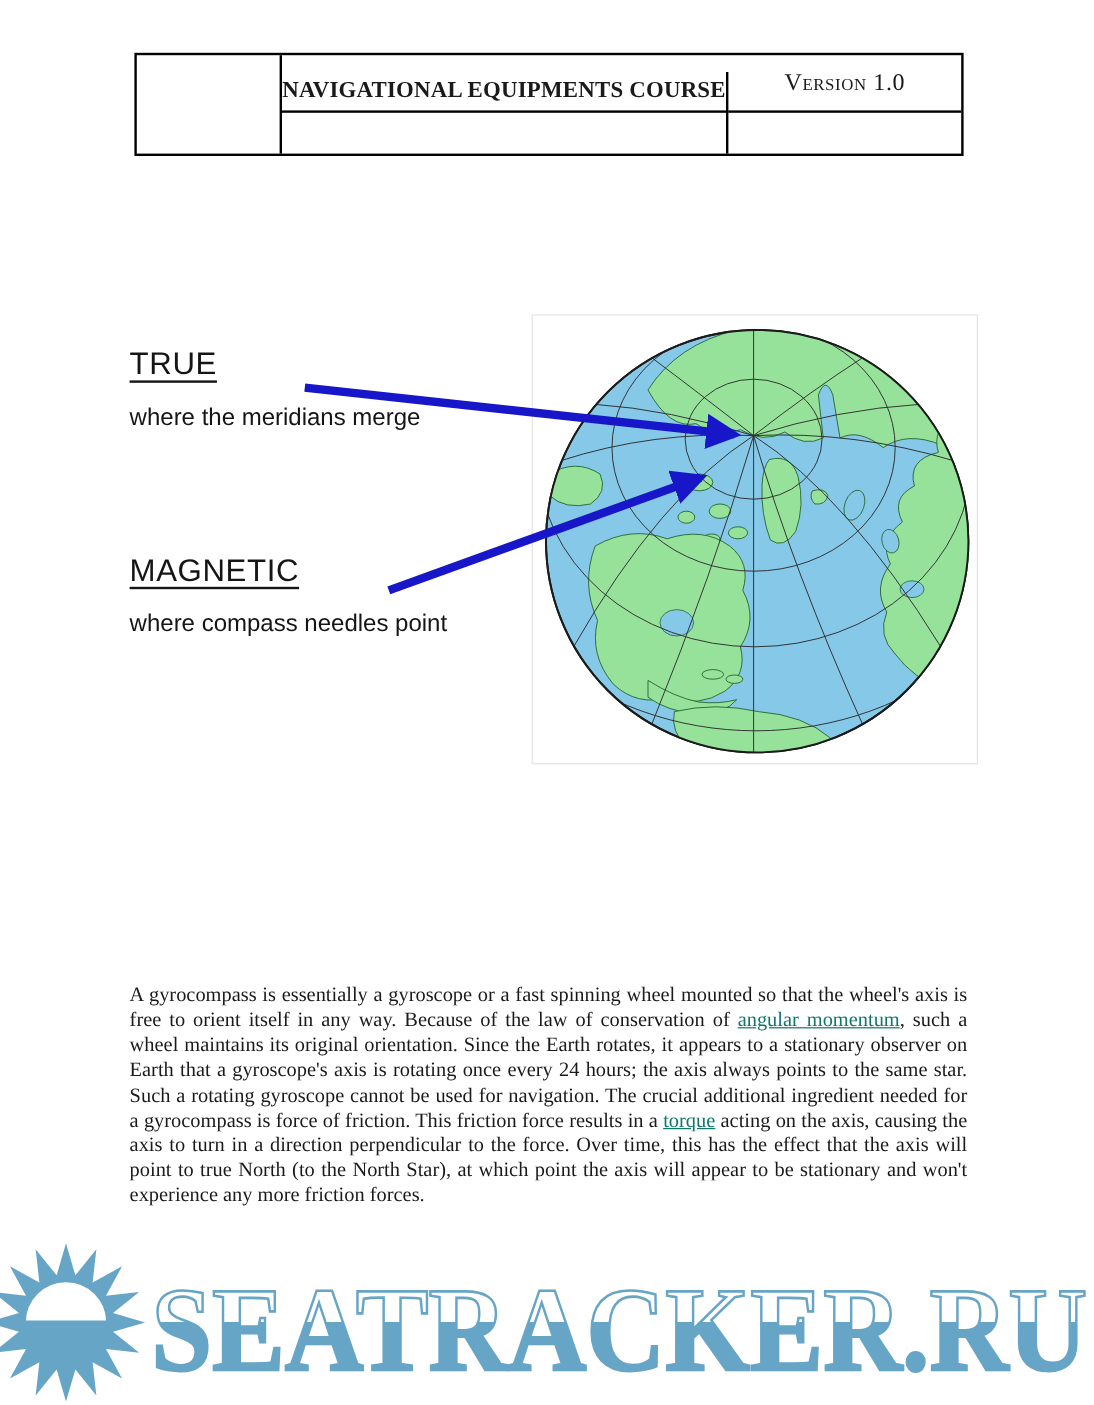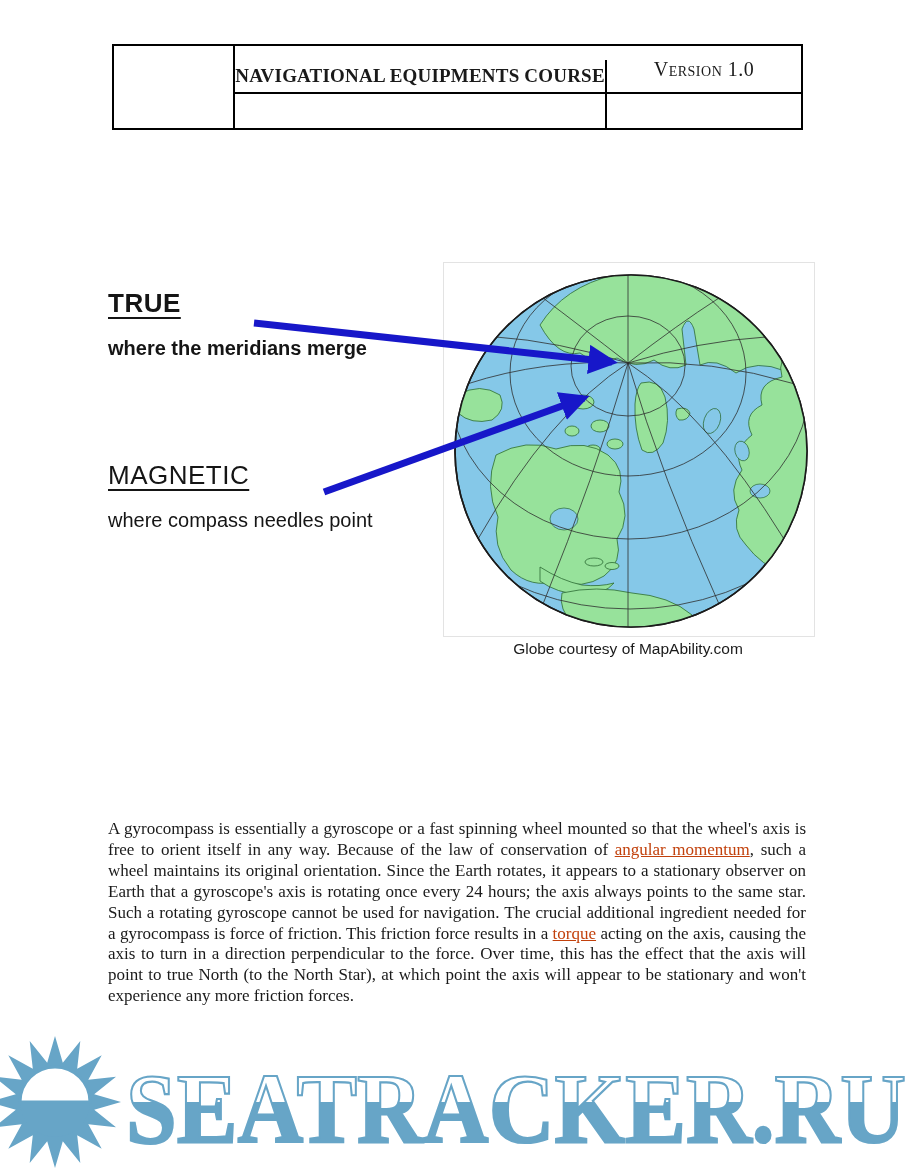--- a/index.html
+++ b/index.html
@@ -16,38 +16,38 @@
            display:flex;align-items:center;justify-content:center;text-align:center;
            font-weight:bold;font-size:19px;line-height:1.3;letter-spacing:.2px;margin-top:14px;}
   .c-version{border-bottom:2px solid #000;display:flex;align-items:center;justify-content:center;
              font-weight:normal;font-size:20px;font-variant:small-caps;letter-spacing:.5px;}
   .c-mid2{border-right:2px solid #000;}
 
   .page-title{position:absolute;left:247px;top:162px;font-size:44px;letter-spacing:1px;color:#1b1b1b;}
 
   
   .dblock{position:absolute;left:108px;font-family:"Liberation Sans","DejaVu Sans",sans-serif;color:#151515;}
-  .dblock.true{top:288px;font-weight:bold;}
+  .dblock.true{top:288px;}
   .dblock.magnetic{top:460px;}
   .dlabel{font-size:26px;letter-spacing:.5px;text-decoration:underline;text-underline-offset:5px;
           text-decoration-thickness:2px;margin:0 0 10px 0;}
   .ddesc{font-size:20px;line-height:38px;width:310px;}
 
   .globe-wrap{position:absolute;left:443px;top:262px;width:370px;height:373px;
               border:1px solid #e3e3e3;box-sizing:content-box;background:#fff;}
   .globe-caption{position:absolute;left:443px;top:640px;width:370px;text-align:center;
                  font-family:"Liberation Sans","DejaVu Sans",sans-serif;font-size:15.5px;color:#1a1a1a;}
 
   .arrows{position:absolute;left:0;top:250px;pointer-events:none;}
 
   
   .section-heading{position:absolute;left:107px;top:765px;font-size:24px;font-weight:bold;letter-spacing:.3px;}
   .body-par{position:absolute;left:108px;top:819px;width:698px;font-size:17px;line-height:20.9px;
             text-align:justify;}
-  .link{color:#c2410c;text-decoration:underline;cursor:pointer;}
+  .link{color:#0f766e;text-decoration:underline;cursor:pointer;}
 
   .watermark{position:absolute;left:0;top:1035px;}
 </style>
 </head>
 <body>
 
 <div class="page">
 
   <div class="hdr-table">
     <div class="c-logo"></div>
@@ -125,21 +125,20 @@
           <path d="M184,100 Q150,215 99,341"></path>
           <path d="M184,100 Q233,62 275,35"></path>
           <path d="M184,100 Q135,62 99,35"></path>
           <path d="M184,100 Q255,78 322,74"></path>
           <path d="M184,100 Q113,78 52,74"></path>
         </g>
       </g>
       <circle cx="187" cy="188" r="176" fill="none" stroke="#1b1b1b" stroke-width="1.6"></circle>
     </svg>
   </div>
-  <div class="globe-caption">Globe courtesy of MapAbility.com</div>
 
   <svg class="arrows" width="912" height="430" viewBox="0 0 912 430">
     <defs>
       <marker id="ah" viewBox="0 0 10 10" refX="8" refY="5" markerWidth="4.2" markerHeight="4.2" orient="auto-start-reverse">
         <path d="M0,0 L10,5 L0,10 Z" fill="#1717c9"></path>
       </marker>
     </defs>
     <g stroke="#1717c9" stroke-width="7" fill="none">
       <path d="M254,73 L612,112" marker-end="url(#ah)"></path>
       <path d="M324,242 L584,148" marker-end="url(#ah)"></path>

